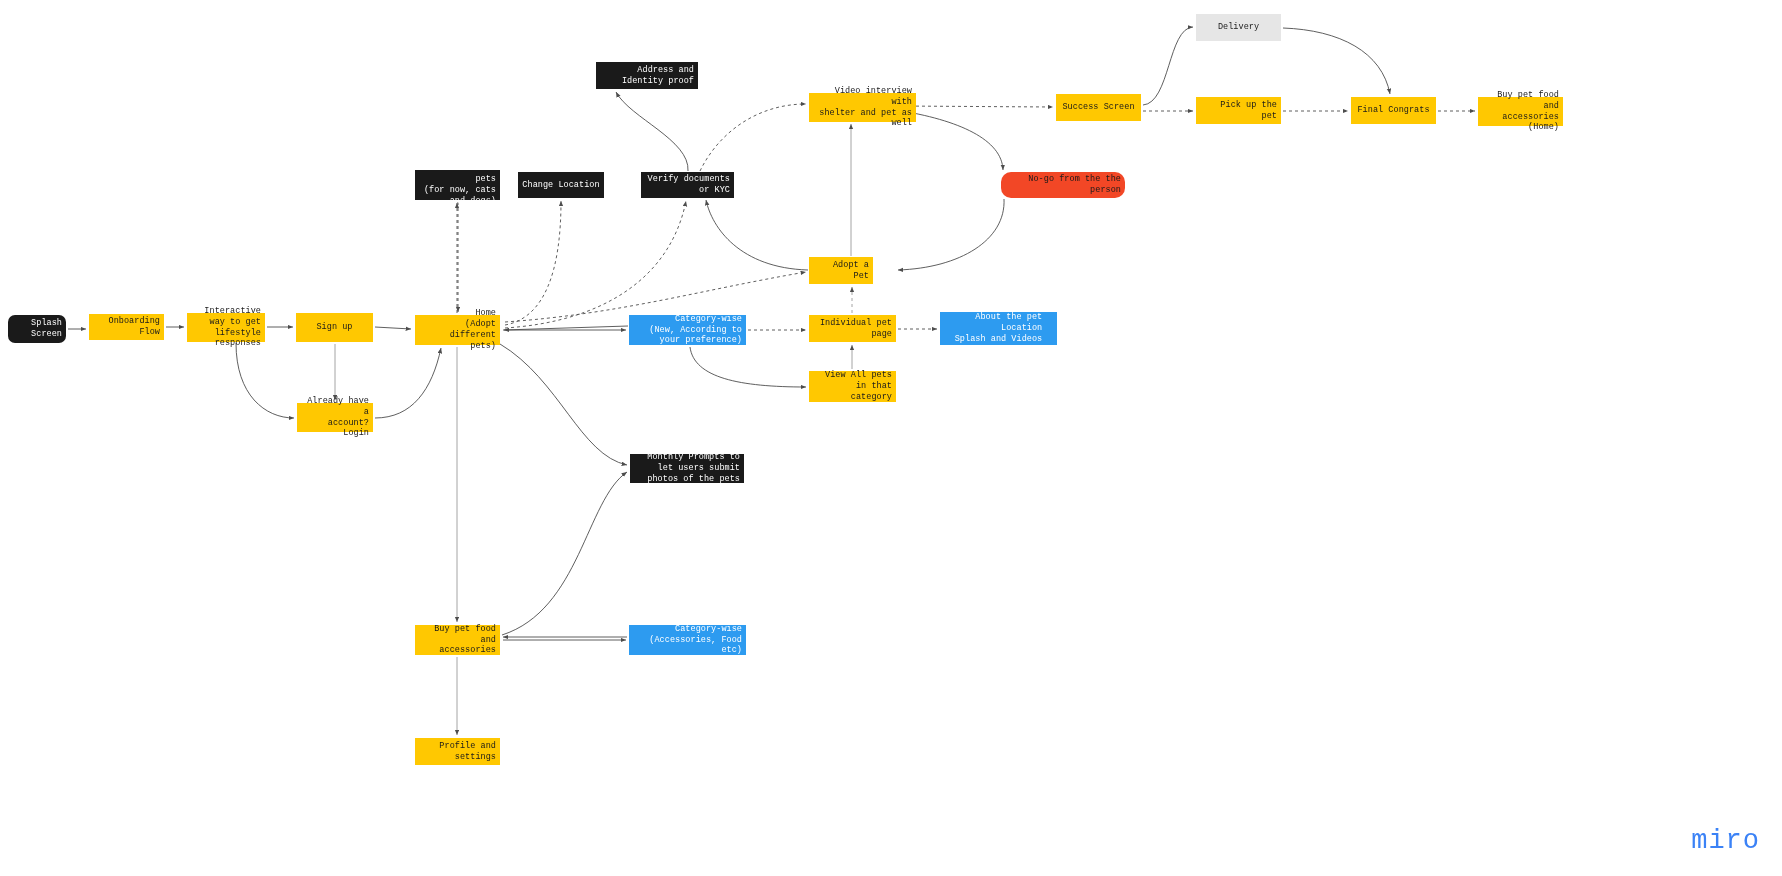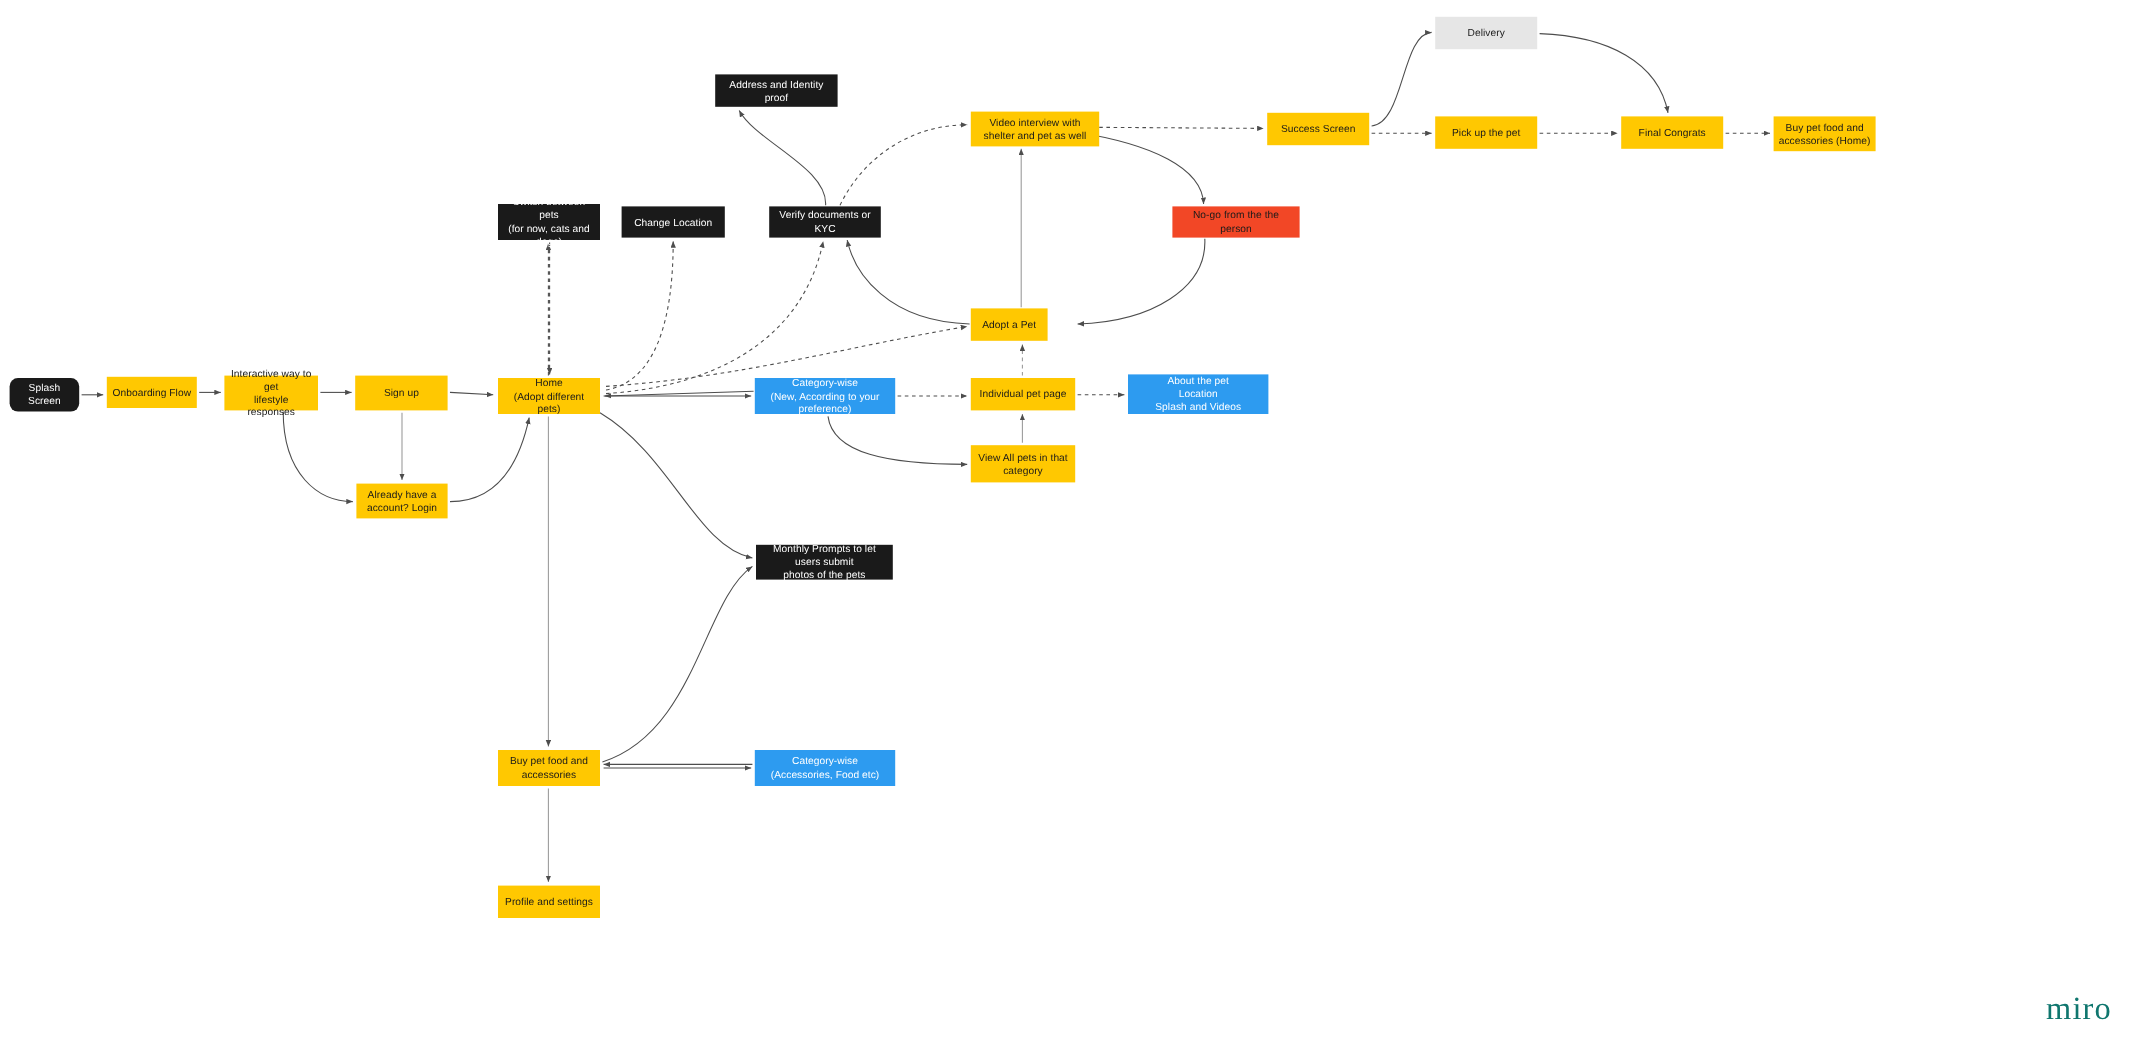--- a/index.html
+++ b/index.html
@@ -14,27 +14,28 @@
     background: #ffffff;
     overflow: hidden;
     font-family: "Liberation Sans", sans-serif;
   }
   .node {
     position: absolute;
     box-sizing: border-box;
     display: flex;
     align-items: center;
     justify-content: center;
-    text-align: center;
+    text-align: right;
     font-size: 8.5px;
     line-height: 1.28;
     letter-spacing: 0.05px;
     padding: 2px 4px;
     white-space: pre-line;
     z-index: 3;
+    font-family: Liberation Mono, monospace;
   }
   .node.yellow { background: #FFC801; color: #1a1a1a; }
   .node.blue   { background: #2D9BF0; color: #ffffff; }
   .node.dark   { background: #1A1A1A; color: #ffffff; }
   .node.red    { background: #F24726; color: #1a1a1a; }
   .node.grey   { background: #E6E6E6; color: #1a1a1a; }
   .node.rounded { border-radius: 7px; }
 
   #edges {
     position: absolute;
@@ -42,23 +43,23 @@
     width: 1782px;
     height: 876px;
     z-index: 1;
     pointer-events: none;
   }
   .brand {
     position: absolute;
     right: 22px;
     bottom: 20px;
     font-size: 27px;
-    color: #0f766e;
+    color: #3b82f6;
     letter-spacing: 1px;
-    font-family: Liberation Serif, serif;
+    font-family: Liberation Mono, monospace;
     z-index: 4;
   }
 </style>
 </head>
 <body>
 
 <div id="canvas">
 
   <svg id="edges" viewBox="0 0 1782 876">
     <defs>
@@ -144,21 +145,21 @@
 account? Login</div>
       <div class="node yellow" style="left: 415px; top: 315px; width: 85px; height: 30px;">Home
 (Adopt different pets)</div>
       <div class="node dark" style="left: 415px; top: 170px; width: 85px; height: 30px;">Switch between pets
 (for now, cats and dogs)</div>
       <div class="node dark" style="left: 518px; top: 172px; width: 86px; height: 26px;">Change Location</div>
       <div class="node dark" style="left: 641px; top: 172px; width: 93px; height: 26px;">Verify documents or KYC</div>
       <div class="node dark" style="left: 596px; top: 62px; width: 102px; height: 27px;">Address and Identity proof</div>
       <div class="node yellow" style="left: 809px; top: 93px; width: 107px; height: 29px;">Video interview with
 shelter and pet as well</div>
-      <div class="node red" style="left: 977px; top: 172px; width: 106px; height: 26px;">No-go from the the person</div>
+      <div class="node red" style="left: 1001px; top: 172px; width: 124px; height: 26px; border-radius: 10px;">No-go from the the person</div>
       <div class="node yellow" style="left: 809px; top: 257px; width: 64px; height: 27px;">Adopt a Pet</div>
       <div class="node blue" style="left: 629px; top: 315px; width: 117px; height: 30px;">Category-wise
 (New, According to your preference)</div>
       <div class="node yellow" style="left: 809px; top: 315px; width: 87px; height: 27px;">Individual pet page</div>
       <div class="node blue" style="left: 940px; top: 312px; width: 117px; height: 33px;">About the pet
 Location
 Splash and Videos</div>
       <div class="node yellow" style="left: 809px; top: 371px; width: 87px; height: 31px;">View All pets in that
 category</div>
       <div class="node yellow" style="left: 1056px; top: 94px; width: 85px; height: 27px;">Success Screen</div>

